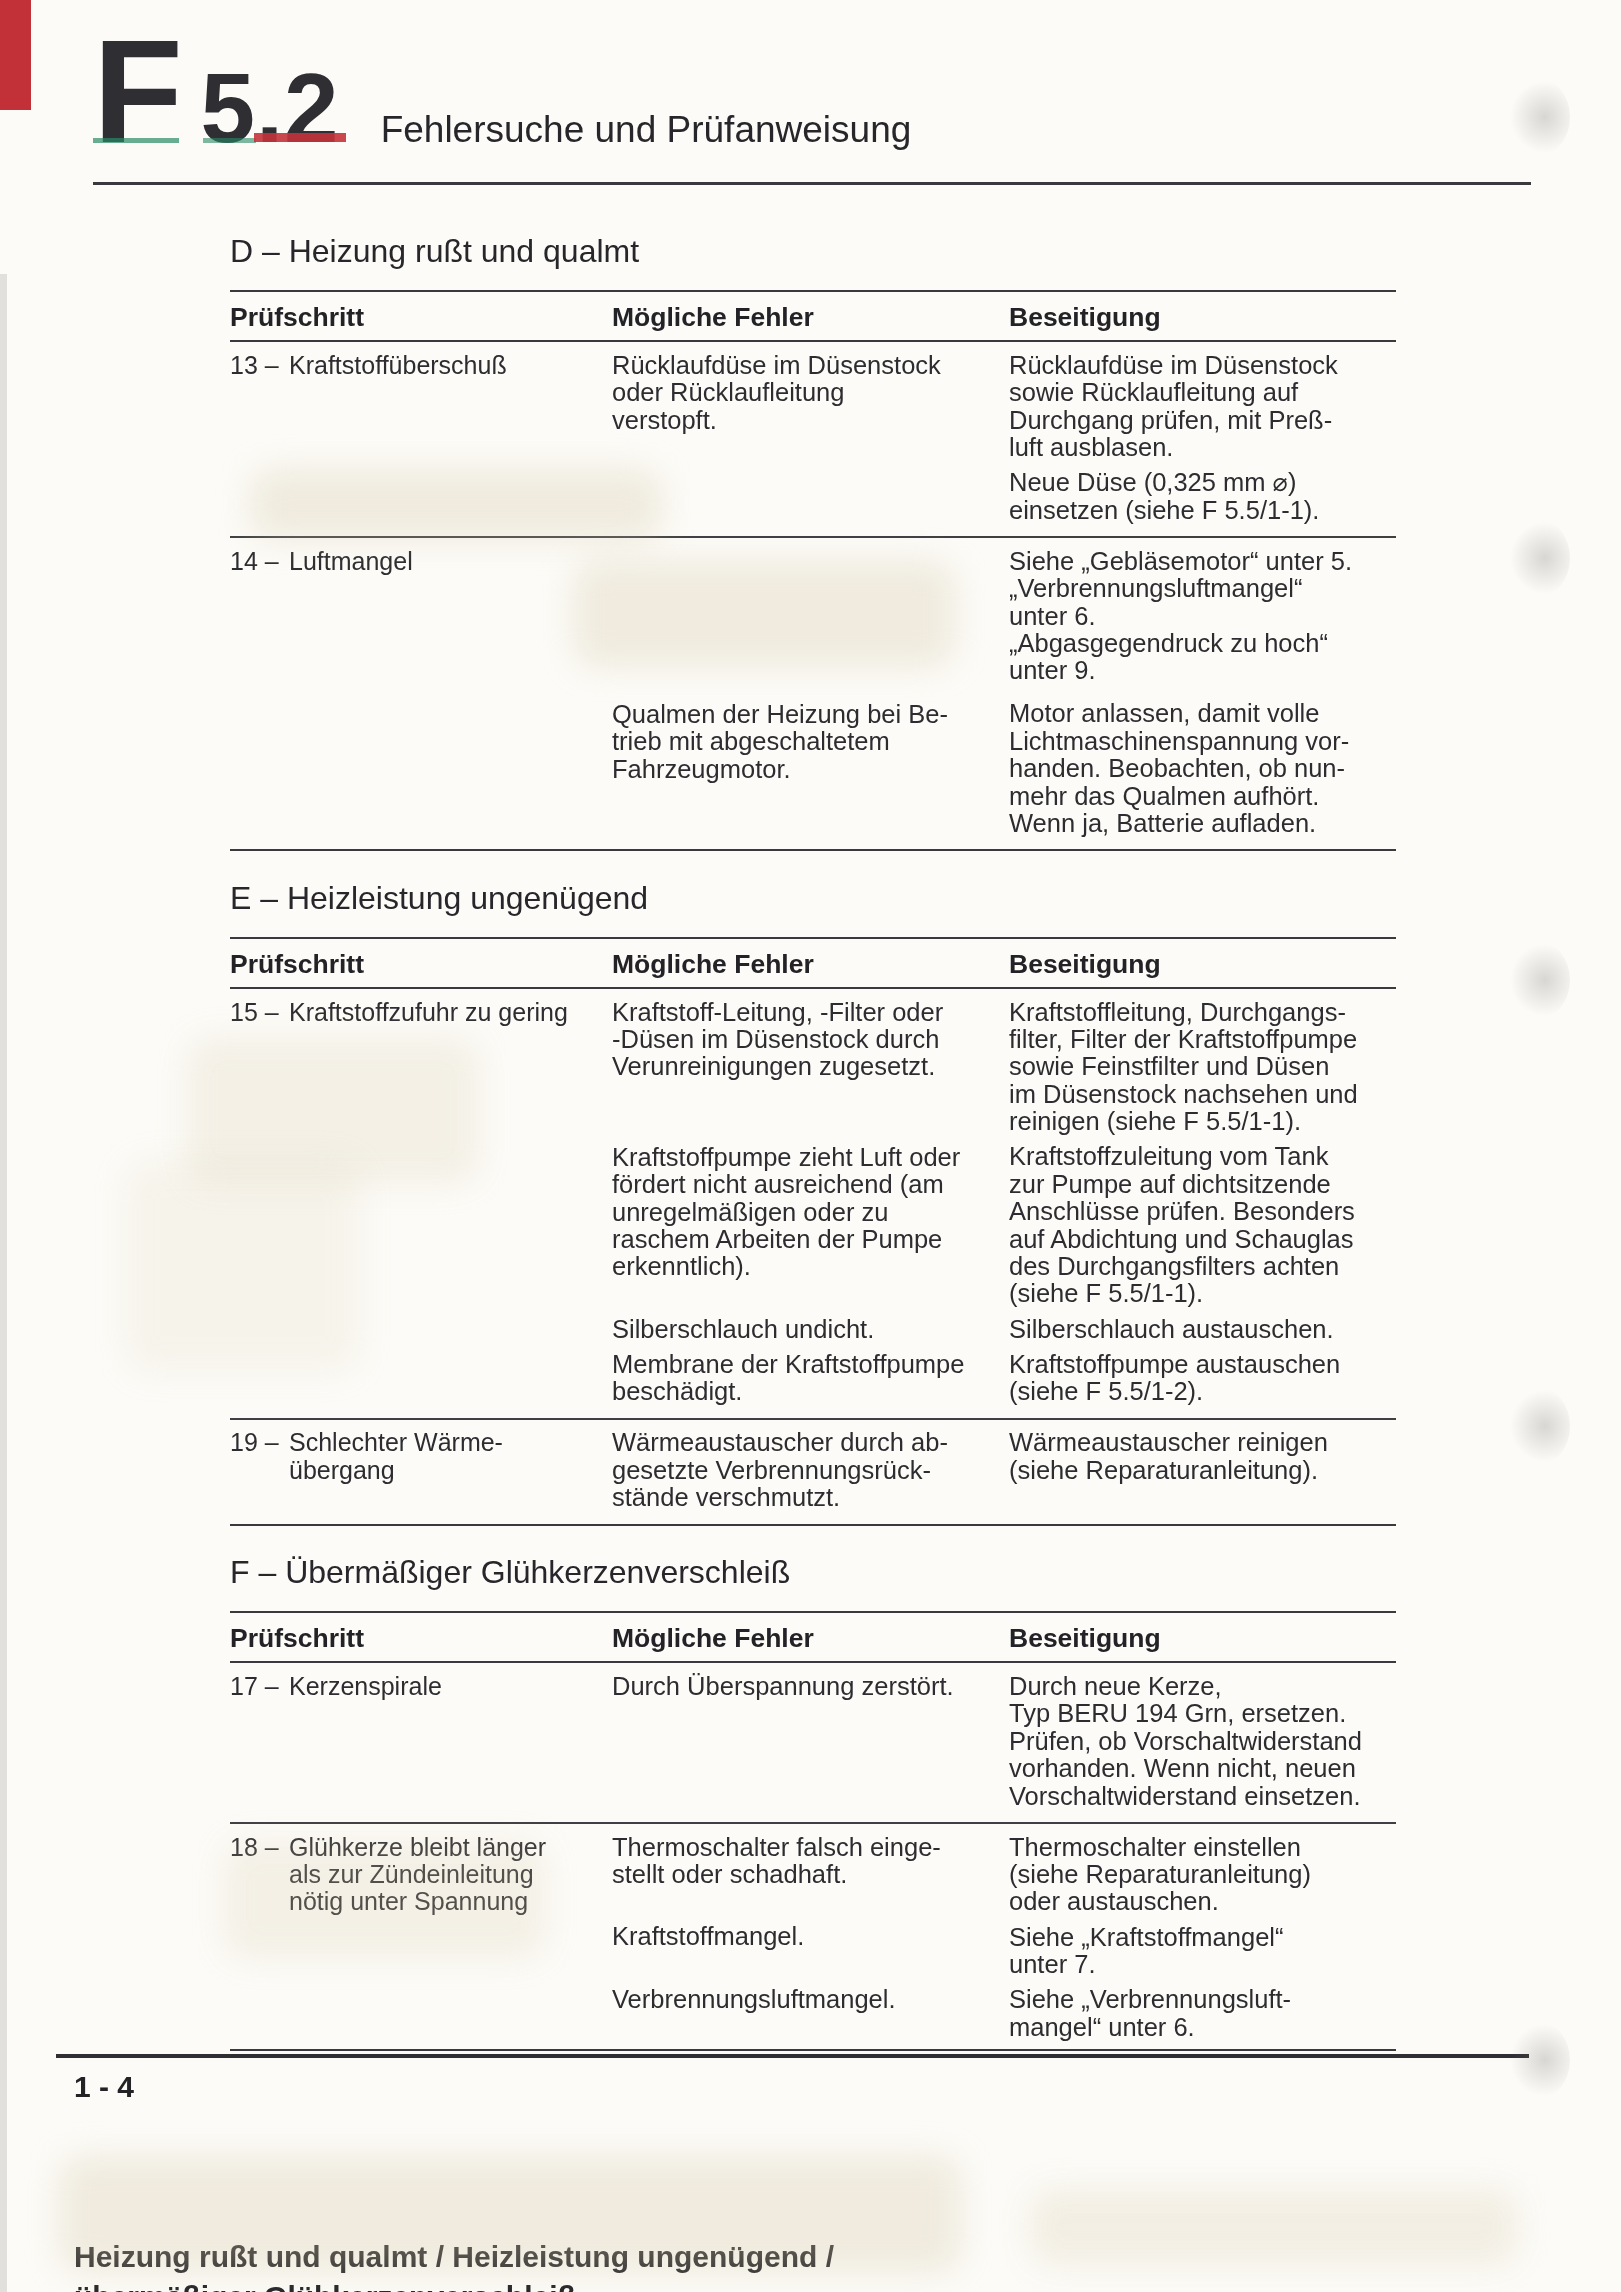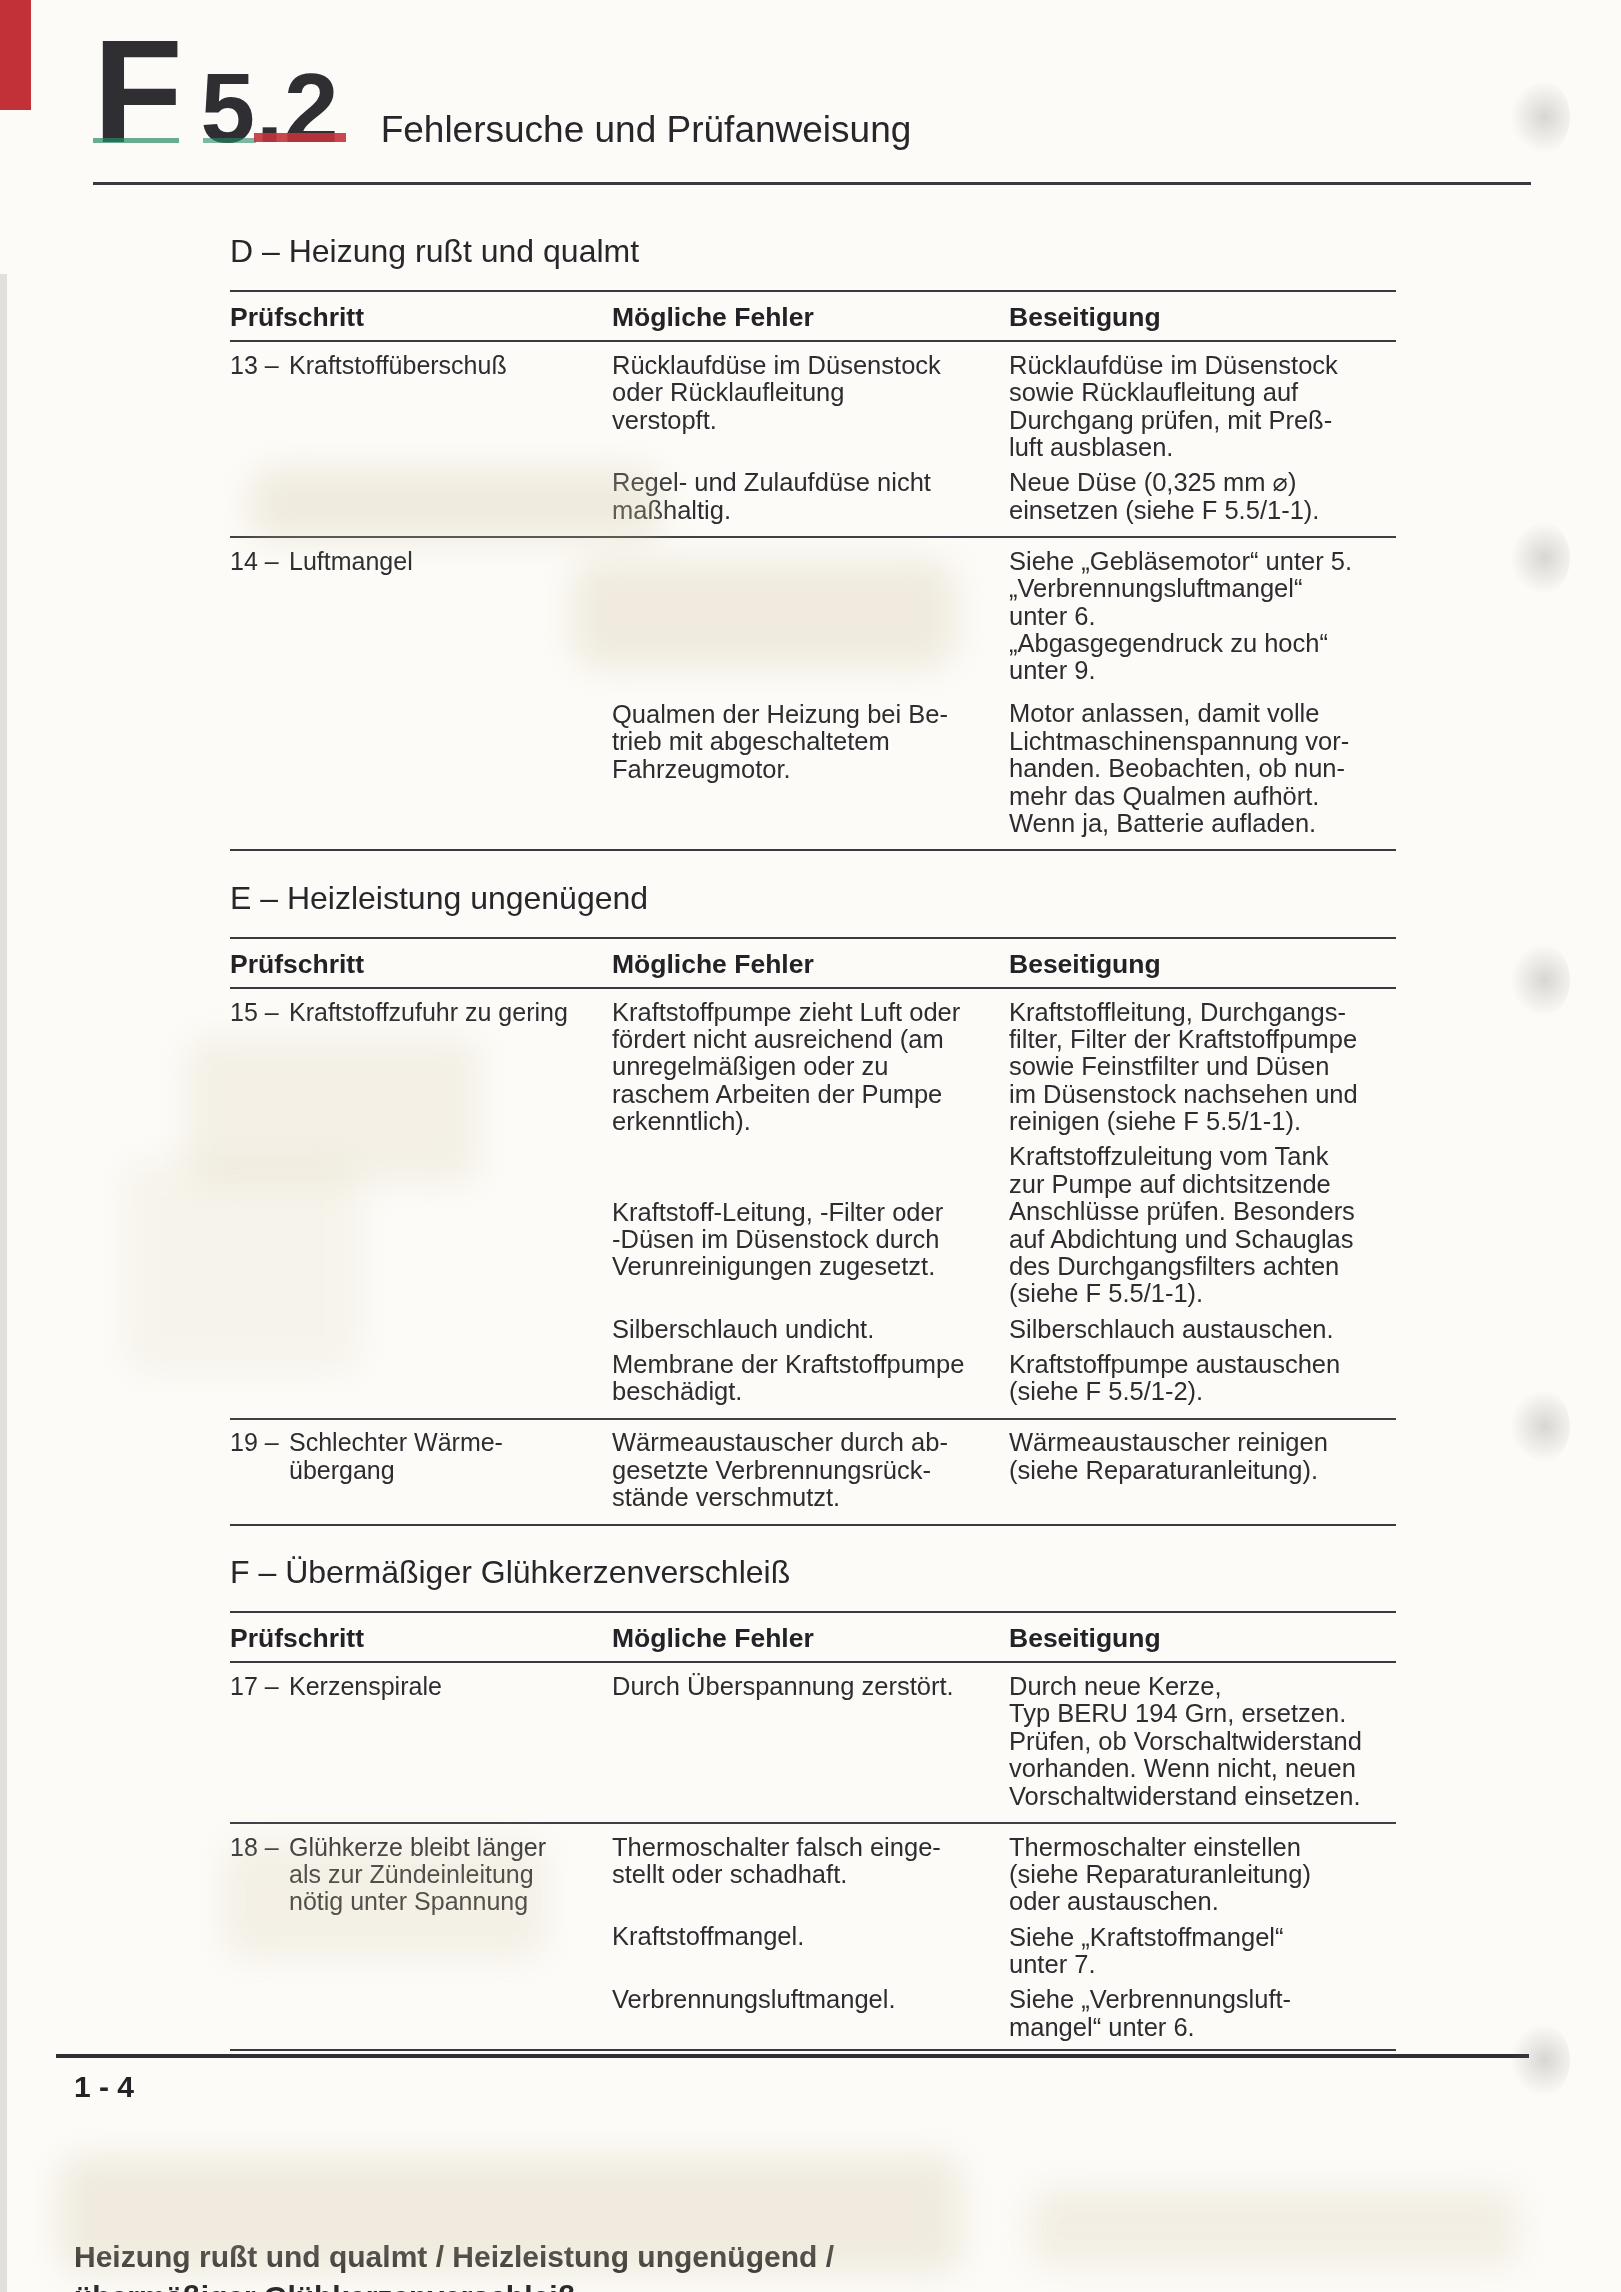--- a/index.html
+++ b/index.html
@@ -107,22 +107,20 @@
           <div class="cell c1">
             <div class="step">
               <span class="stepnum">13 –</span>
               <span class="steptext">Kraftstoffüberschuß</span>
             </div>
           </div>
           <div class="cell c2">
             <p>Rücklaufdüse im Düsenstock
 oder Rücklaufleitung
 verstopft.</p>
-            <p>Regel- und Zulaufdüse nicht
-maßhaltig.</p>
           </div>
           <div class="cell c3">
             <p>Rücklaufdüse im Düsenstock
 sowie Rücklaufleitung auf
 Durchgang prüfen, mit Preß-
 luft ausblasen.</p>
             <p>Neue Düse (0,325 mm ⌀)
 einsetzen (siehe F 5.5/1-1).</p>
           </div>
         </div>
@@ -160,28 +158,28 @@
           <div class="th c3">Beseitigung</div>
         </div>
         <div class="trow row0">
           <div class="cell c1">
             <div class="step">
               <span class="stepnum">15 –</span>
               <span class="steptext">Kraftstoffzufuhr zu gering</span>
             </div>
           </div>
           <div class="cell c2">
+            <p>Kraftstoff-Leitung, -Filter oder
+-Düsen im Düsenstock durch
+Verunreinigungen zugesetzt.</p>
             <p>Kraftstoffpumpe zieht Luft oder
 fördert nicht ausreichend (am
 unregelmäßigen oder zu
 raschem Arbeiten der Pumpe
 erkenntlich).</p>
-            <p>Kraftstoff-Leitung, -Filter oder
--Düsen im Düsenstock durch
-Verunreinigungen zugesetzt.</p>
             <p>Silberschlauch undicht.</p>
             <p>Membrane der Kraftstoffpumpe
 beschädigt.</p>
           </div>
           <div class="cell c3">
             <p>Kraftstoffleitung, Durchgangs-
 filter, Filter der Kraftstoffpumpe
 sowie Feinstfilter und Düsen
 im Düsenstock nachsehen und
 reinigen  (siehe F 5.5/1-1).</p>

